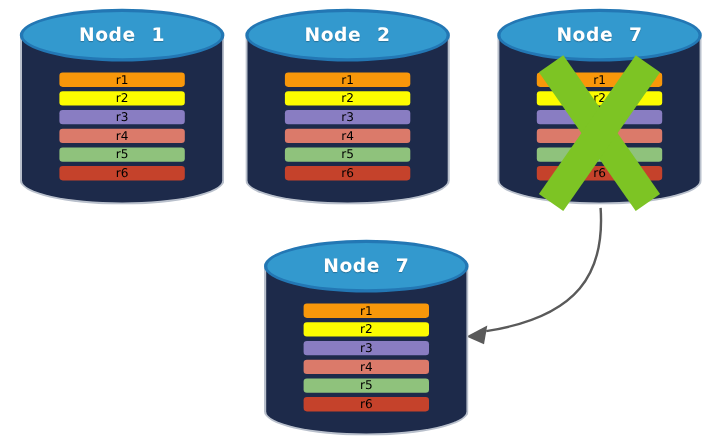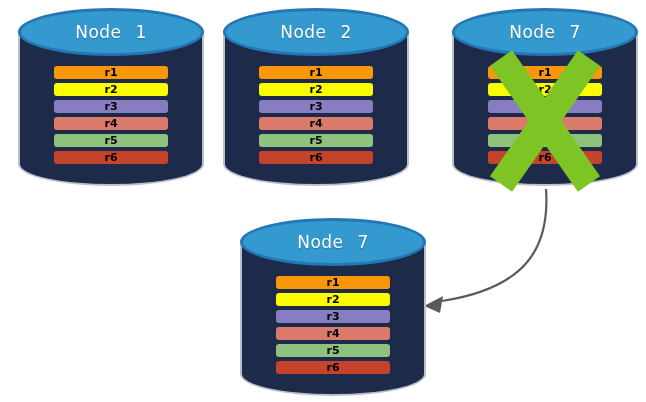--- a/index.html
+++ b/index.html
@@ -27,34 +27,34 @@
   .cyl-top {
     position: absolute; left: 0; right: 0; top: 0; height: 48px;
     background: #3399CE;
     border: 3px solid #2377B4;
     border-radius: 50%;
     box-sizing: border-box;
     display: flex; align-items: center; justify-content: center;
     z-index: 3;
   }
   .node-title {
-    color: #ffffff; font-weight: normal; font-size: 17px;
+    color: #ffffff; font-weight: bold; font-size: 17px;
     letter-spacing: 0.5px; word-spacing: 8px;
     text-shadow: 0 1px 1px rgba(0,0,0,0.25);
   }
 
   .records {
     position: absolute; left: 36px; right: 36px; top: 58px; z-index: 4;
   }
   .record {
     height: 13px; margin-bottom: 4px; border-radius: 3px;
     display: flex; align-items: center; justify-content: center;
   }
   .record span {
-    font-size: 11px; font-weight: bold; color: #000000; line-height: 1;
+    font-size: 11px; font-weight: normal; color: #000000; line-height: 1;
   }
 
   .x-mark {
     position: absolute; left: 36px; top: 42px; z-index: 5;
   }
 </style>
 </head>
 <body>
 
 <div class="canvas">

